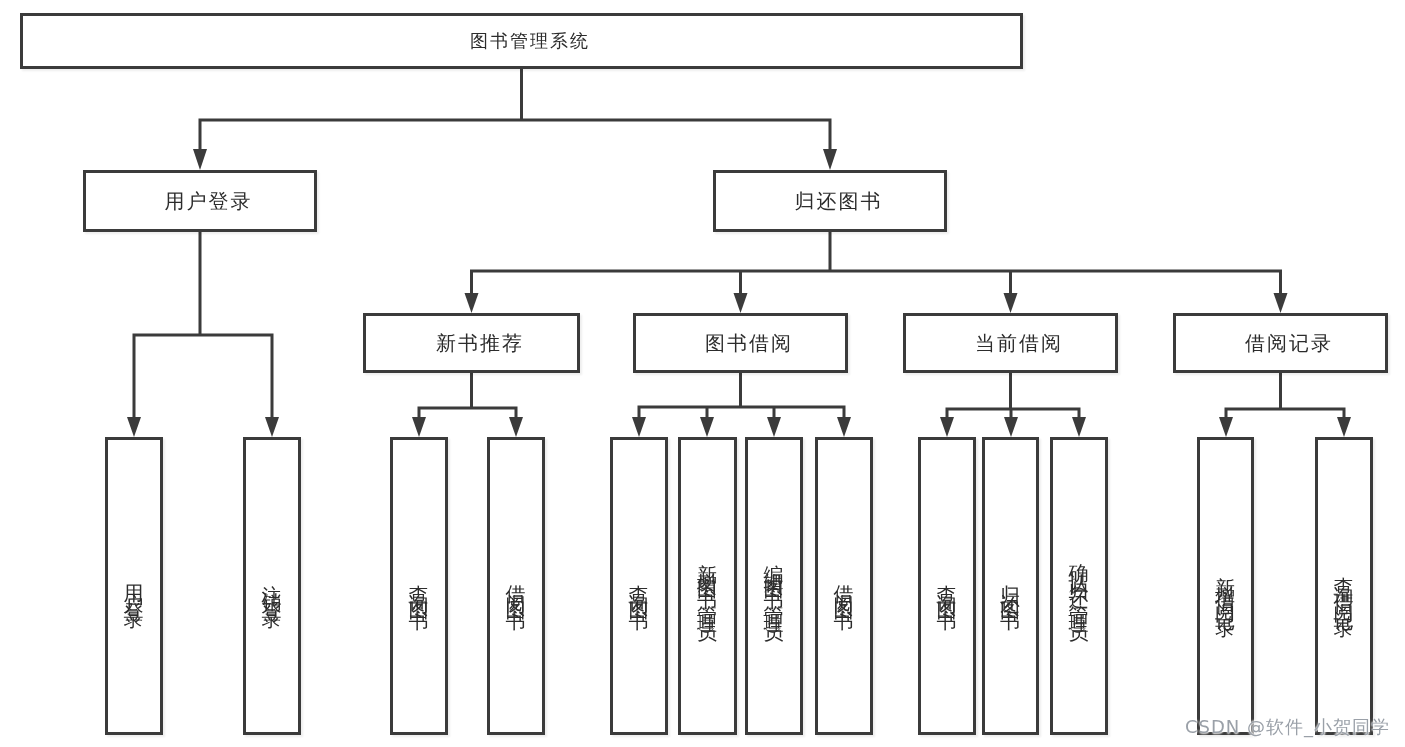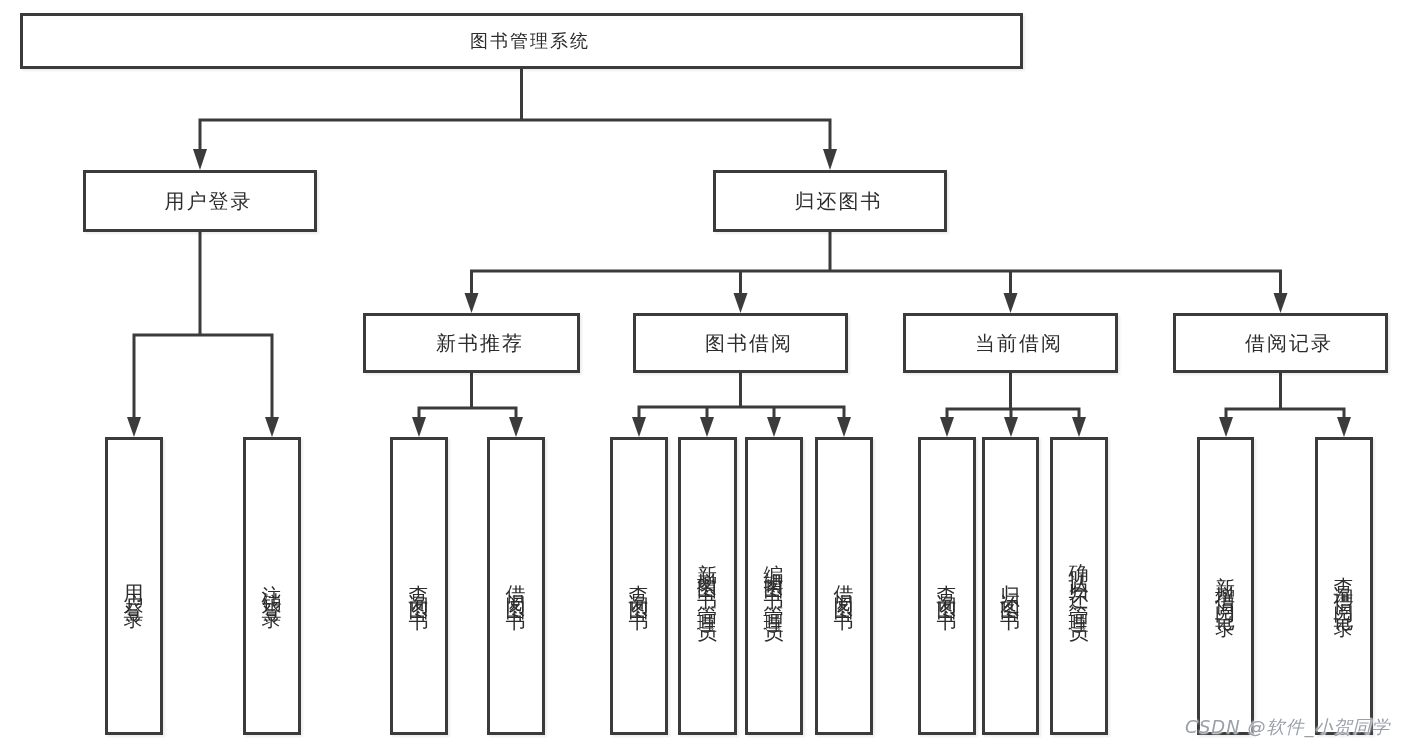--- a/index.html
+++ b/index.html
@@ -22,21 +22,20 @@
   .v{
     writing-mode:vertical-rl;text-orientation:mixed;
     font-size:20px;line-height:1;letter-spacing:0.42em;
     padding:6px 0;
   }
   .watermark{
     position:absolute;left:1185px;top:715px;z-index:5;
     font-size:18px;letter-spacing:1px;white-space:nowrap;
     color:var(--watermark,#9aa0a8);
     text-shadow:0 1px 2px rgba(255,255,255,.95),0 -1px 2px rgba(255,255,255,.95),1px 0 2px rgba(255,255,255,.95);
-    font-style:italic;
   }
 </style>
 </head>
 <body>
 
 <div class="stage">
 
   <svg class="wires" width="1405" height="747">
     <g>
       <path d="M521.5 69 V120 M198.5 120 H831.5 M200 120 V151 M830 120 V151"></path>

